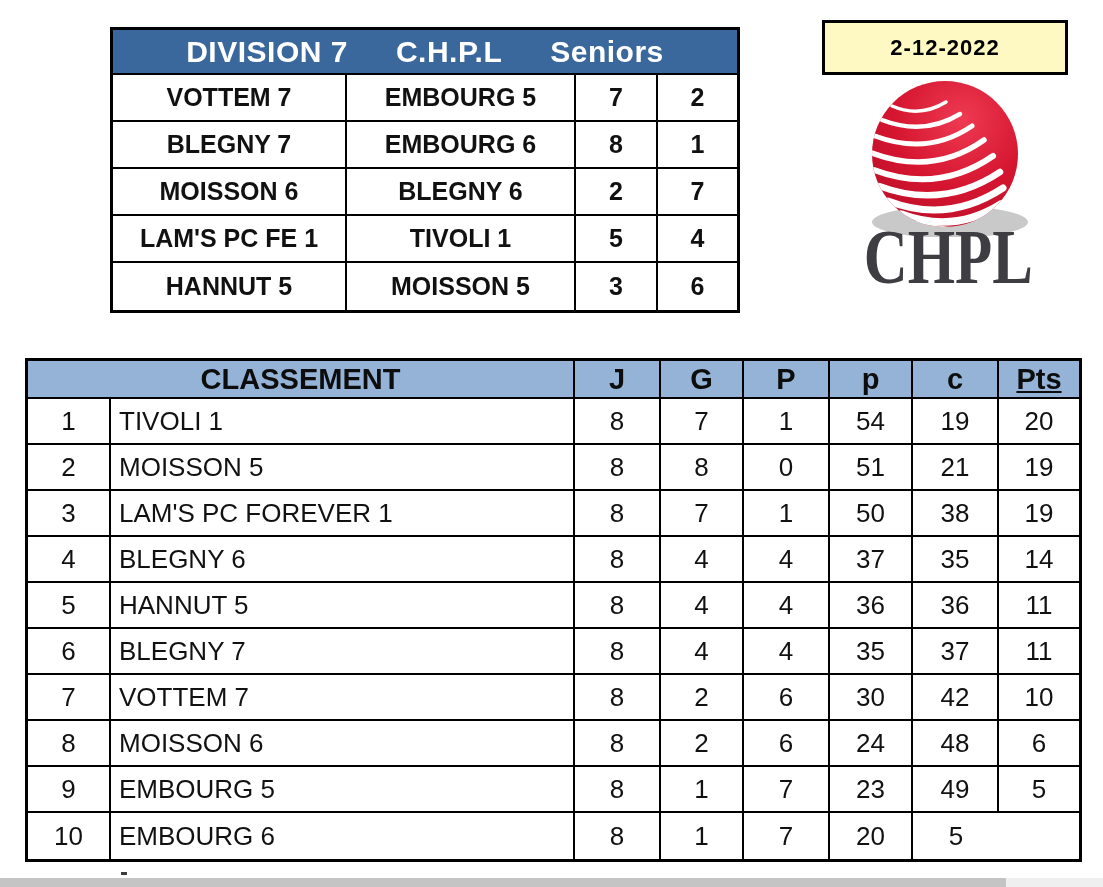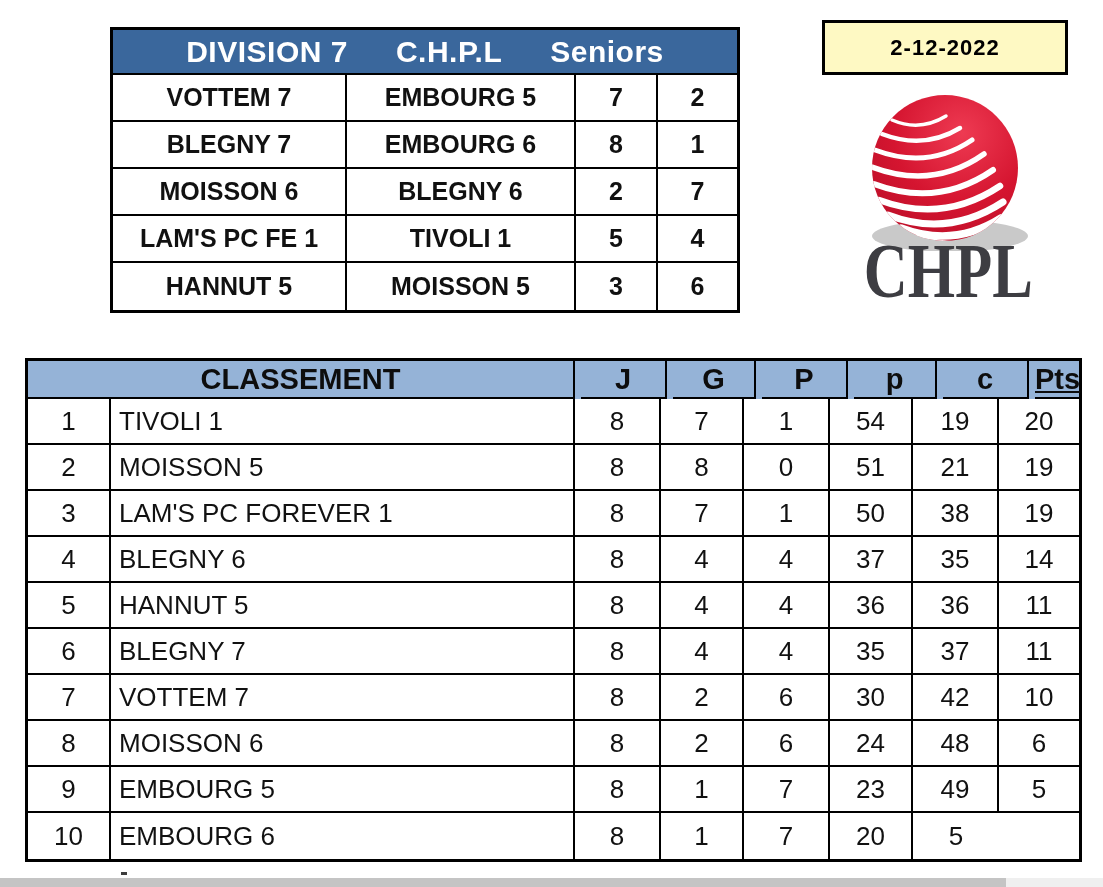--- a/index.html
+++ b/index.html
@@ -30,37 +30,37 @@
 
   
   .date-box{
     position:absolute;left:822px;top:20px;width:246px;height:55px;
     background:#fef9c3;border:3px solid #000;box-sizing:border-box;
     display:flex;align-items:center;justify-content:center;
     font-weight:bold;font-size:22px;color:#000;letter-spacing:1px;
   }
 
   
-  .logo{position:absolute;left:840px;top:86px;width:225px;height:232px;}
+  .logo{position:absolute;left:840px;top:72px;width:225px;height:232px;}
   .logo svg{display:block;}
   .logo-text{
     position:absolute;left:0;top:146px;width:216px;text-align:center;
     font-family:"Liberation Serif", serif;font-weight:bold;font-size:78px;
     line-height:1;color:#3d3d42;transform:scaleX(.78);transform-origin:center;
     letter-spacing:0px;
   }
 
   
   .standings-table{
     position:absolute;left:25px;top:358px;width:1057px;
     border:3px solid #000;box-sizing:border-box;background:#fff;
   }
   .st-header{
     display:grid;grid-template-columns:547px 86px 83px 86px 83px 86px 1fr;
-    height:38px;background:#95b3d7;gap:6px;
+    height:38px;background:#95b3d7;
   }
   .st-header .cell{
     display:flex;align-items:center;justify-content:center;
     border-right:2px solid #000;border-bottom:2px solid #000;
     font-weight:bold;font-size:29px;color:#0d0d0d;box-sizing:border-box;
   }
   .st-header .cell:last-child{border-right:none;text-decoration:underline;}
   .st-row{
     display:grid;grid-template-columns:83px 464px 86px 83px 86px 83px 86px 1fr;
     height:46px;

